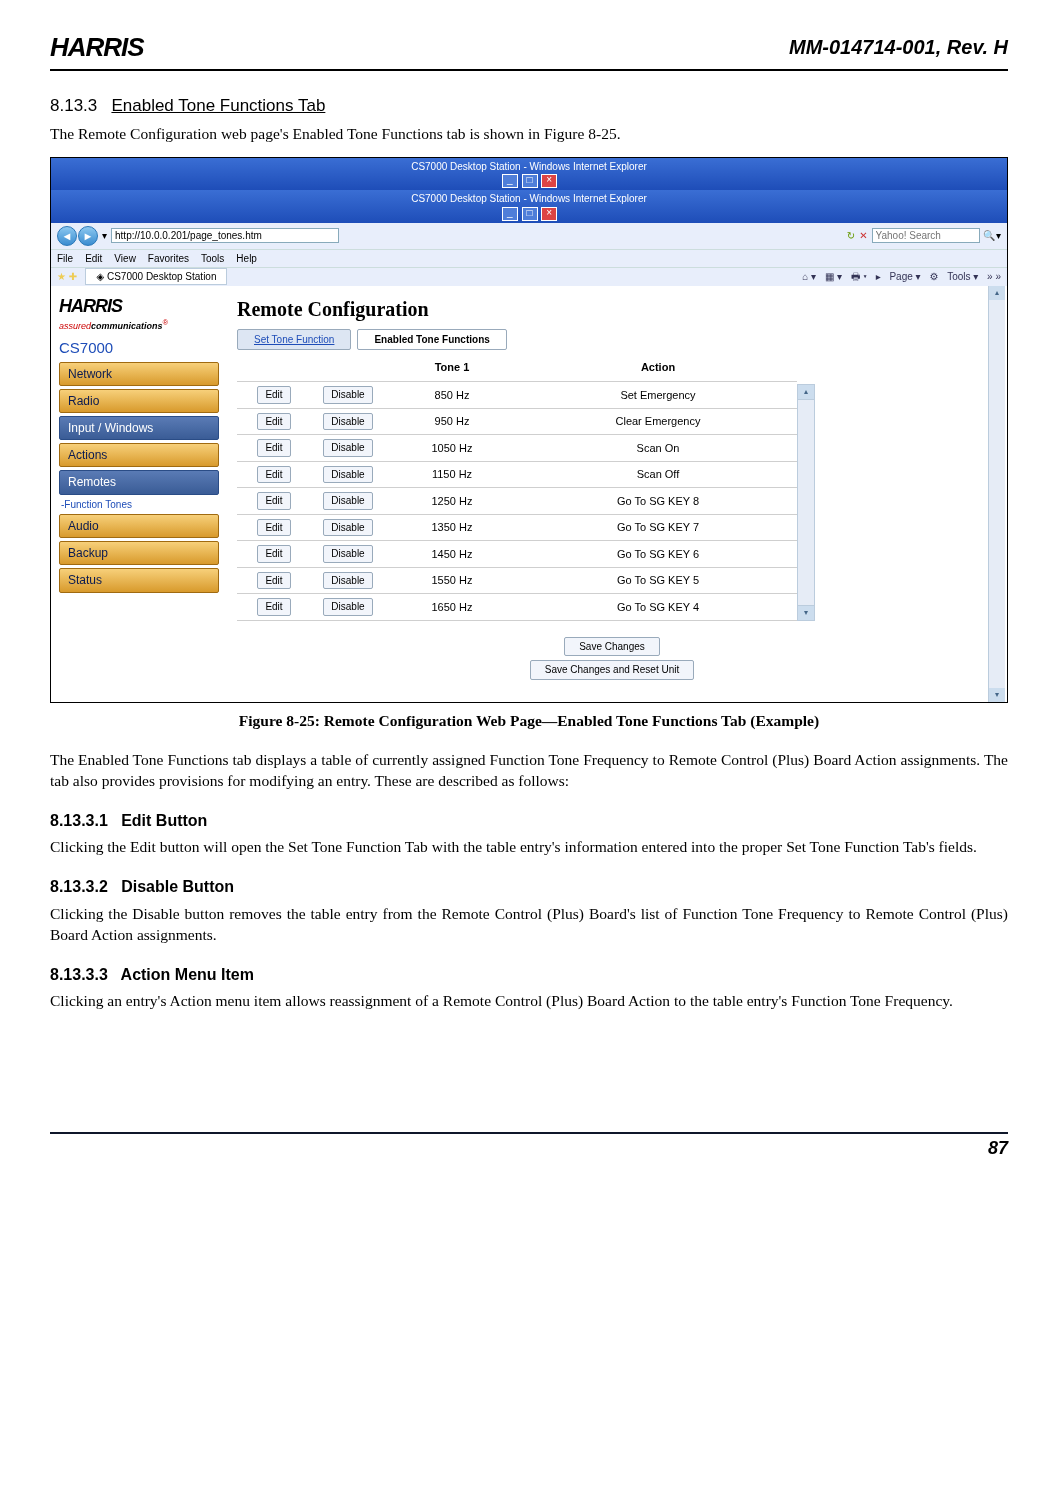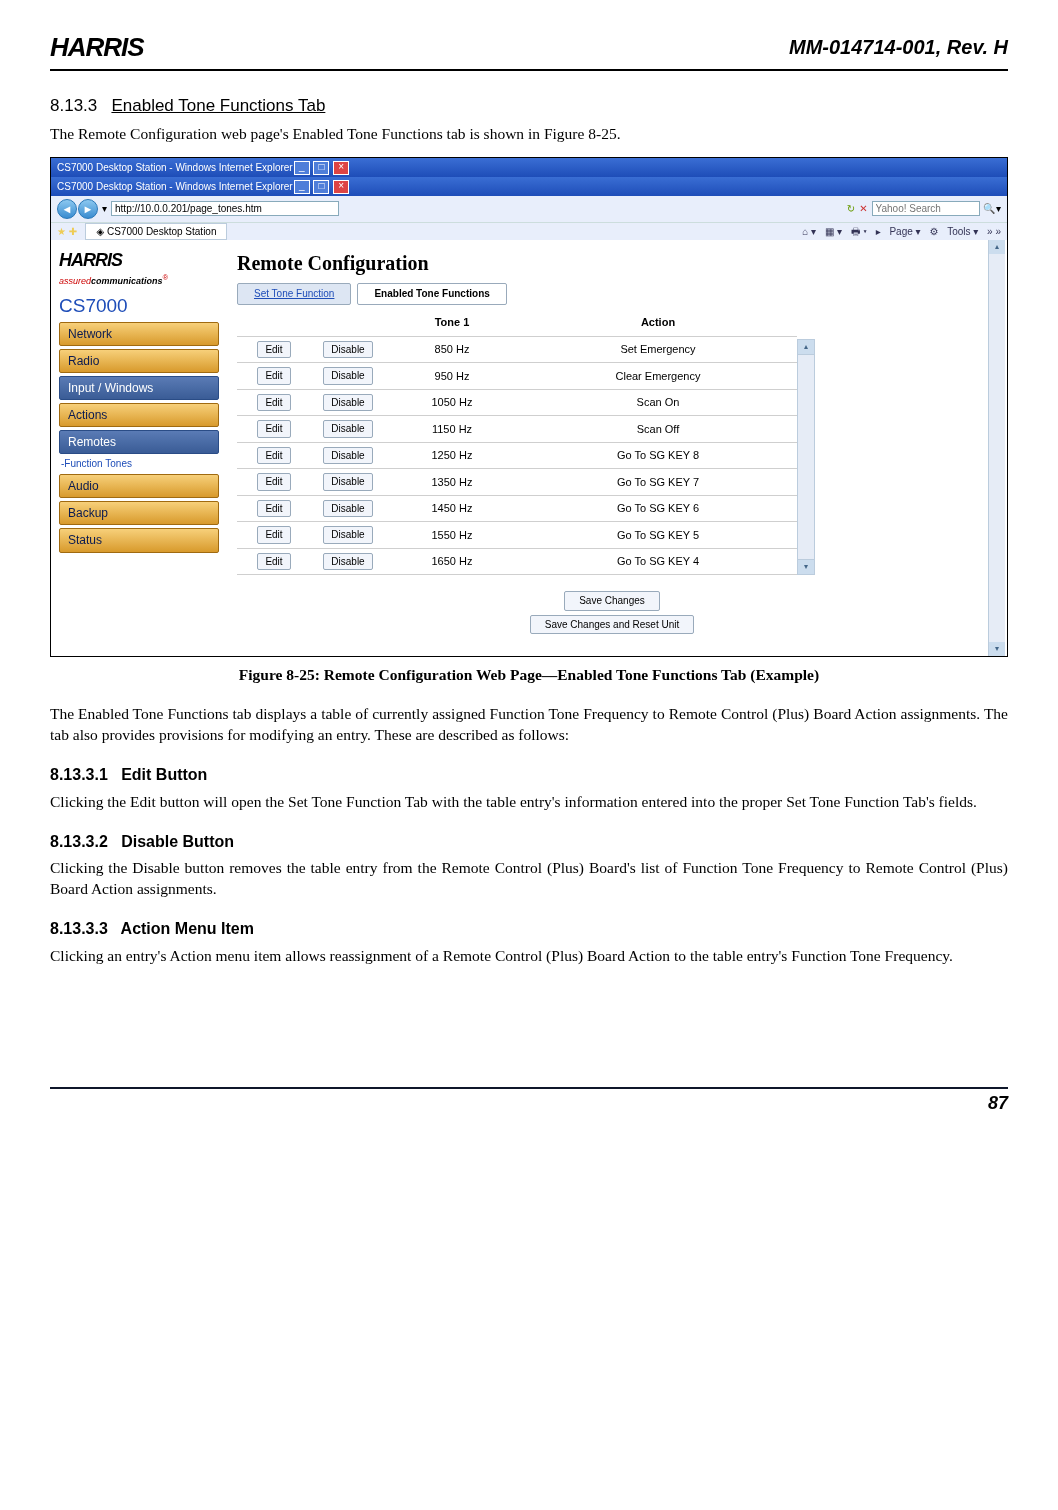--- a/index.html
+++ b/index.html
@@ -58,23 +58,24 @@
     background: #fff;
     font-family: Tahoma, Arial, sans-serif;
     font-size: 10px;
     overflow: hidden;
   }
   .ie-titlebar {
     background: linear-gradient(#3a6ed4, #1e4db8);
     color: #fff;
     padding: 2px 6px;
     display: flex;
-    justify-content: flex-start;
+    justify-content: center;
     align-items: center;
     font-size: 10px;
+    flex-direction: column;
   }
   .ie-titlebar .wbtns span {
     display: inline-block;
     width: 14px; height: 12px;
     background: #4f7ed9;
     border: 1px solid #fff;
     margin-left: 1px;
     text-align: center;
     line-height: 10px;
   }
@@ -135,21 +136,21 @@
   .sidebar .tagline {
     font-family: Arial, sans-serif;
     color: #c00;
     font-size: 9px;
     font-style: italic;
   }
   .sidebar .tagline b { color: #000; }
   .sidebar .prod {
     color: #1e4db8;
     font-family: Arial, sans-serif;
-    font-size: 19px;
+    font-size: 15px;
     margin: 6px 0 2px 0;
   }
   .nav-item {
     background: linear-gradient(#f7d07a, #d89a2c);
     border: 1px solid #a06a10;
     border-radius: 2px;
     padding: 3px 8px;
     margin: 3px 0;
     font-family: Arial, sans-serif;
     font-size: 12px;
@@ -345,20 +346,28 @@
     </span>
     <span>▾</span>
     <input value="http://10.0.0.201/page_tones.htm" style="">
     <span class="spacer"></span>
     <span style="color:#690">↻</span>
     <span style="color:#c33">✕</span>
     <span class="sbox"><input placeholder="Yahoo! Search" style=""></span>
     <span>🔍▾</span>
   </div>
 
+  <div class="ie-menu">
+    <span>File</span>
+    <span>Edit</span>
+    <span>View</span>
+    <span>Favorites</span>
+    <span>Tools</span>
+    <span>Help</span>
+  </div>
 
   <div class="ie-tabs">
     <span>
       <span style="color:#ec5">★</span>
       <span style="color:#ec5">✚</span>
       &nbsp;
       <span class="tab">
         <span>◈</span>
         <span>CS7000 Desktop Station</span>
       </span>

